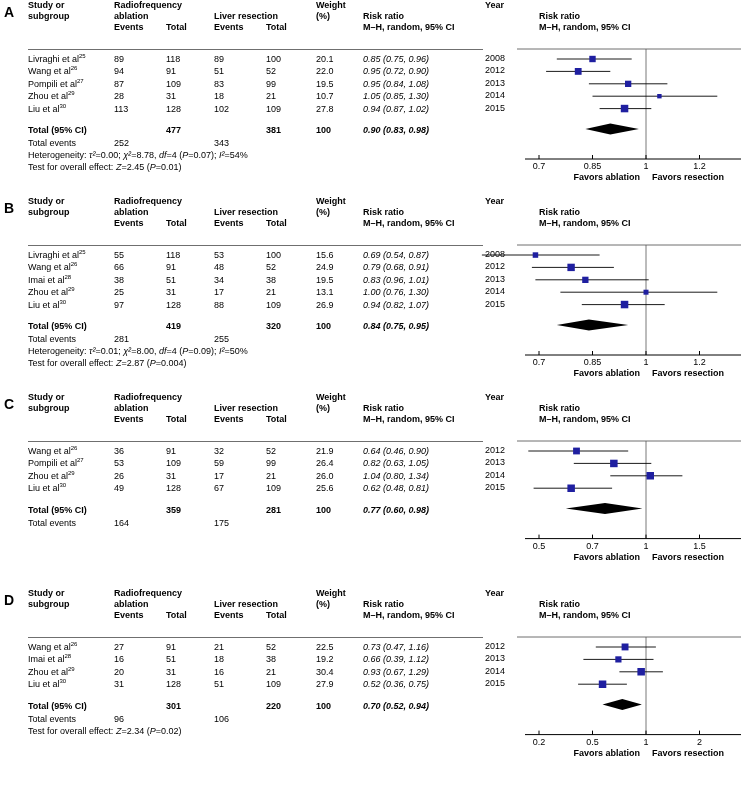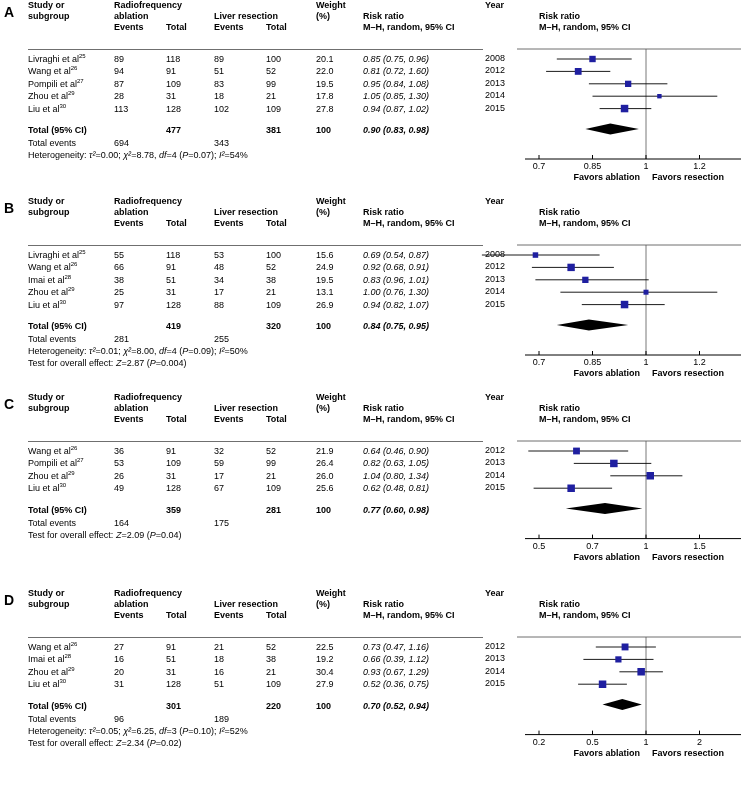--- a/index.html
+++ b/index.html
@@ -92,63 +92,66 @@
             <span class="c num col-wt">20.1</span>
             <span class="c col-rr">0.85 (0.75, 0.96)</span>
           </div>
           <div class="row">
             <span class="c col-study">Wang et al<sup>26</sup></span>
             <span class="c num col-ev1">94</span>
             <span class="c num col-tot1">91</span>
             <span class="c num col-ev2">51</span>
             <span class="c num col-tot2">52</span>
             <span class="c num col-wt">22.0</span>
-            <span class="c col-rr">0.81 (0.72, 1.60)</span>
+            <span class="c col-rr">0.95 (0.72, 0.90)</span>
           </div>
           <div class="row">
             <span class="c col-study">Pompili et al<sup>27</sup></span>
             <span class="c num col-ev1">87</span>
             <span class="c num col-tot1">109</span>
             <span class="c num col-ev2">83</span>
             <span class="c num col-tot2">99</span>
             <span class="c num col-wt">19.5</span>
             <span class="c col-rr">0.95 (0.84, 1.08)</span>
           </div>
           <div class="row">
             <span class="c col-study">Zhou et al<sup>29</sup></span>
             <span class="c num col-ev1">28</span>
             <span class="c num col-tot1">31</span>
             <span class="c num col-ev2">18</span>
             <span class="c num col-tot2">21</span>
-            <span class="c num col-wt">17.8</span>
+            <span class="c num col-wt">10.7</span>
             <span class="c col-rr">1.05 (0.85, 1.30)</span>
           </div>
           <div class="row">
             <span class="c col-study">Liu et al<sup>30</sup></span>
             <span class="c num col-ev1">113</span>
             <span class="c num col-tot1">128</span>
             <span class="c num col-ev2">102</span>
             <span class="c num col-tot2">109</span>
             <span class="c num col-wt">27.8</span>
             <span class="c col-rr">0.94 (0.87, 1.02)</span>
           </div>
           <div class="total-row" style="margin-top:9px">
             <span class="c col-study">Total (95% CI)</span>
             <span class="c col-tot1">477</span>
             <span class="c col-tot2">381</span>
             <span class="c col-wt">100</span>
             <span class="c col-rr">0.90 (0.83, 0.98)</span>
           </div>
           <div class="te-row">
             <span class="c col-study">Total events</span>
-            <span class="c col-ev1">694</span>
+            <span class="c col-ev1">252</span>
             <span class="c col-ev2">343</span>
           </div>
           <div class="stat">
             <span class="c">Heterogeneity: <span class="it">τ²</span>=0.00; <span class="it">χ²</span>=8.78, <span class="it">df</span>=4 (<span class="it">P</span>=0.07); <span class="it">I²</span>=54%</span>
+          </div>
+          <div class="stat">
+            <span class="c">Test for overall effect: <span class="it">Z</span>=2.45 (<span class="it">P</span>=0.01)</span>
           </div>
         </div>
       </div>
       <div class="plot">
         <span class="year-hdr" style="left:0;top:0">Year</span>
         <span class="plot-title" style="left:54px;top:11px">Risk ratio</span>
         <span class="plot-title" style="left:54px;top:22px">M–H, random, 95% CI</span>
         <span class="year" style="left:0;top:52px">2008</span>
         <span class="year" style="left:0;top:64.4px">2012</span>
         <span class="year" style="left:0;top:76.8px">2013</span>
@@ -217,21 +220,21 @@
             <span class="c num col-wt">15.6</span>
             <span class="c col-rr">0.69 (0.54, 0.87)</span>
           </div>
           <div class="row">
             <span class="c col-study">Wang et al<sup>26</sup></span>
             <span class="c num col-ev1">66</span>
             <span class="c num col-tot1">91</span>
             <span class="c num col-ev2">48</span>
             <span class="c num col-tot2">52</span>
             <span class="c num col-wt">24.9</span>
-            <span class="c col-rr">0.92 (0.68, 0.91)</span>
+            <span class="c col-rr">0.79 (0.68, 0.91)</span>
           </div>
           <div class="row">
             <span class="c col-study">Imai et al<sup>28</sup></span>
             <span class="c num col-ev1">38</span>
             <span class="c num col-tot1">51</span>
             <span class="c num col-ev2">34</span>
             <span class="c num col-tot2">38</span>
             <span class="c num col-wt">19.5</span>
             <span class="c col-rr">0.83 (0.96, 1.01)</span>
           </div>
@@ -377,23 +380,20 @@
             <span class="c col-tot1">359</span>
             <span class="c col-tot2">281</span>
             <span class="c col-wt">100</span>
             <span class="c col-rr">0.77 (0.60, 0.98)</span>
           </div>
           <div class="te-row">
             <span class="c col-study">Total events</span>
             <span class="c col-ev1">164</span>
             <span class="c col-ev2">175</span>
           </div>
-          <div class="stat">
-            <span class="c">Test for overall effect: <span class="it">Z</span>=2.09 (<span class="it">P</span>=0.04)</span>
-          </div>
         </div>
       </div>
       <div class="plot">
         <span class="year-hdr" style="left:0;top:0">Year</span>
         <span class="plot-title" style="left:54px;top:11px">Risk ratio</span>
         <span class="plot-title" style="left:54px;top:22px">M–H, random, 95% CI</span>
         <span class="year" style="left:0;top:52px">2012</span>
         <span class="year" style="left:0;top:64.4px">2013</span>
         <span class="year" style="left:0;top:76.8px">2014</span>
         <span class="year" style="left:0;top:89.2px">2015</span>
@@ -488,24 +488,21 @@
           <div class="total-row" style="margin-top:9px">
             <span class="c col-study">Total (95% CI)</span>
             <span class="c col-tot1">301</span>
             <span class="c col-tot2">220</span>
             <span class="c col-wt">100</span>
             <span class="c col-rr">0.70 (0.52, 0.94)</span>
           </div>
           <div class="te-row">
             <span class="c col-study">Total events</span>
             <span class="c col-ev1">96</span>
-            <span class="c col-ev2">189</span>
-          </div>
-          <div class="stat">
-            <span class="c">Heterogeneity: <span class="it">τ²</span>=0.05; <span class="it">χ²</span>=6.25, <span class="it">df</span>=3 (<span class="it">P</span>=0.10); <span class="it">I²</span>=52%</span>
+            <span class="c col-ev2">106</span>
           </div>
           <div class="stat">
             <span class="c">Test for overall effect: <span class="it">Z</span>=2.34 (<span class="it">P</span>=0.02)</span>
           </div>
         </div>
       </div>
       <div class="plot">
         <span class="year-hdr" style="left:0;top:0">Year</span>
         <span class="plot-title" style="left:54px;top:11px">Risk ratio</span>
         <span class="plot-title" style="left:54px;top:22px">M–H, random, 95% CI</span>

